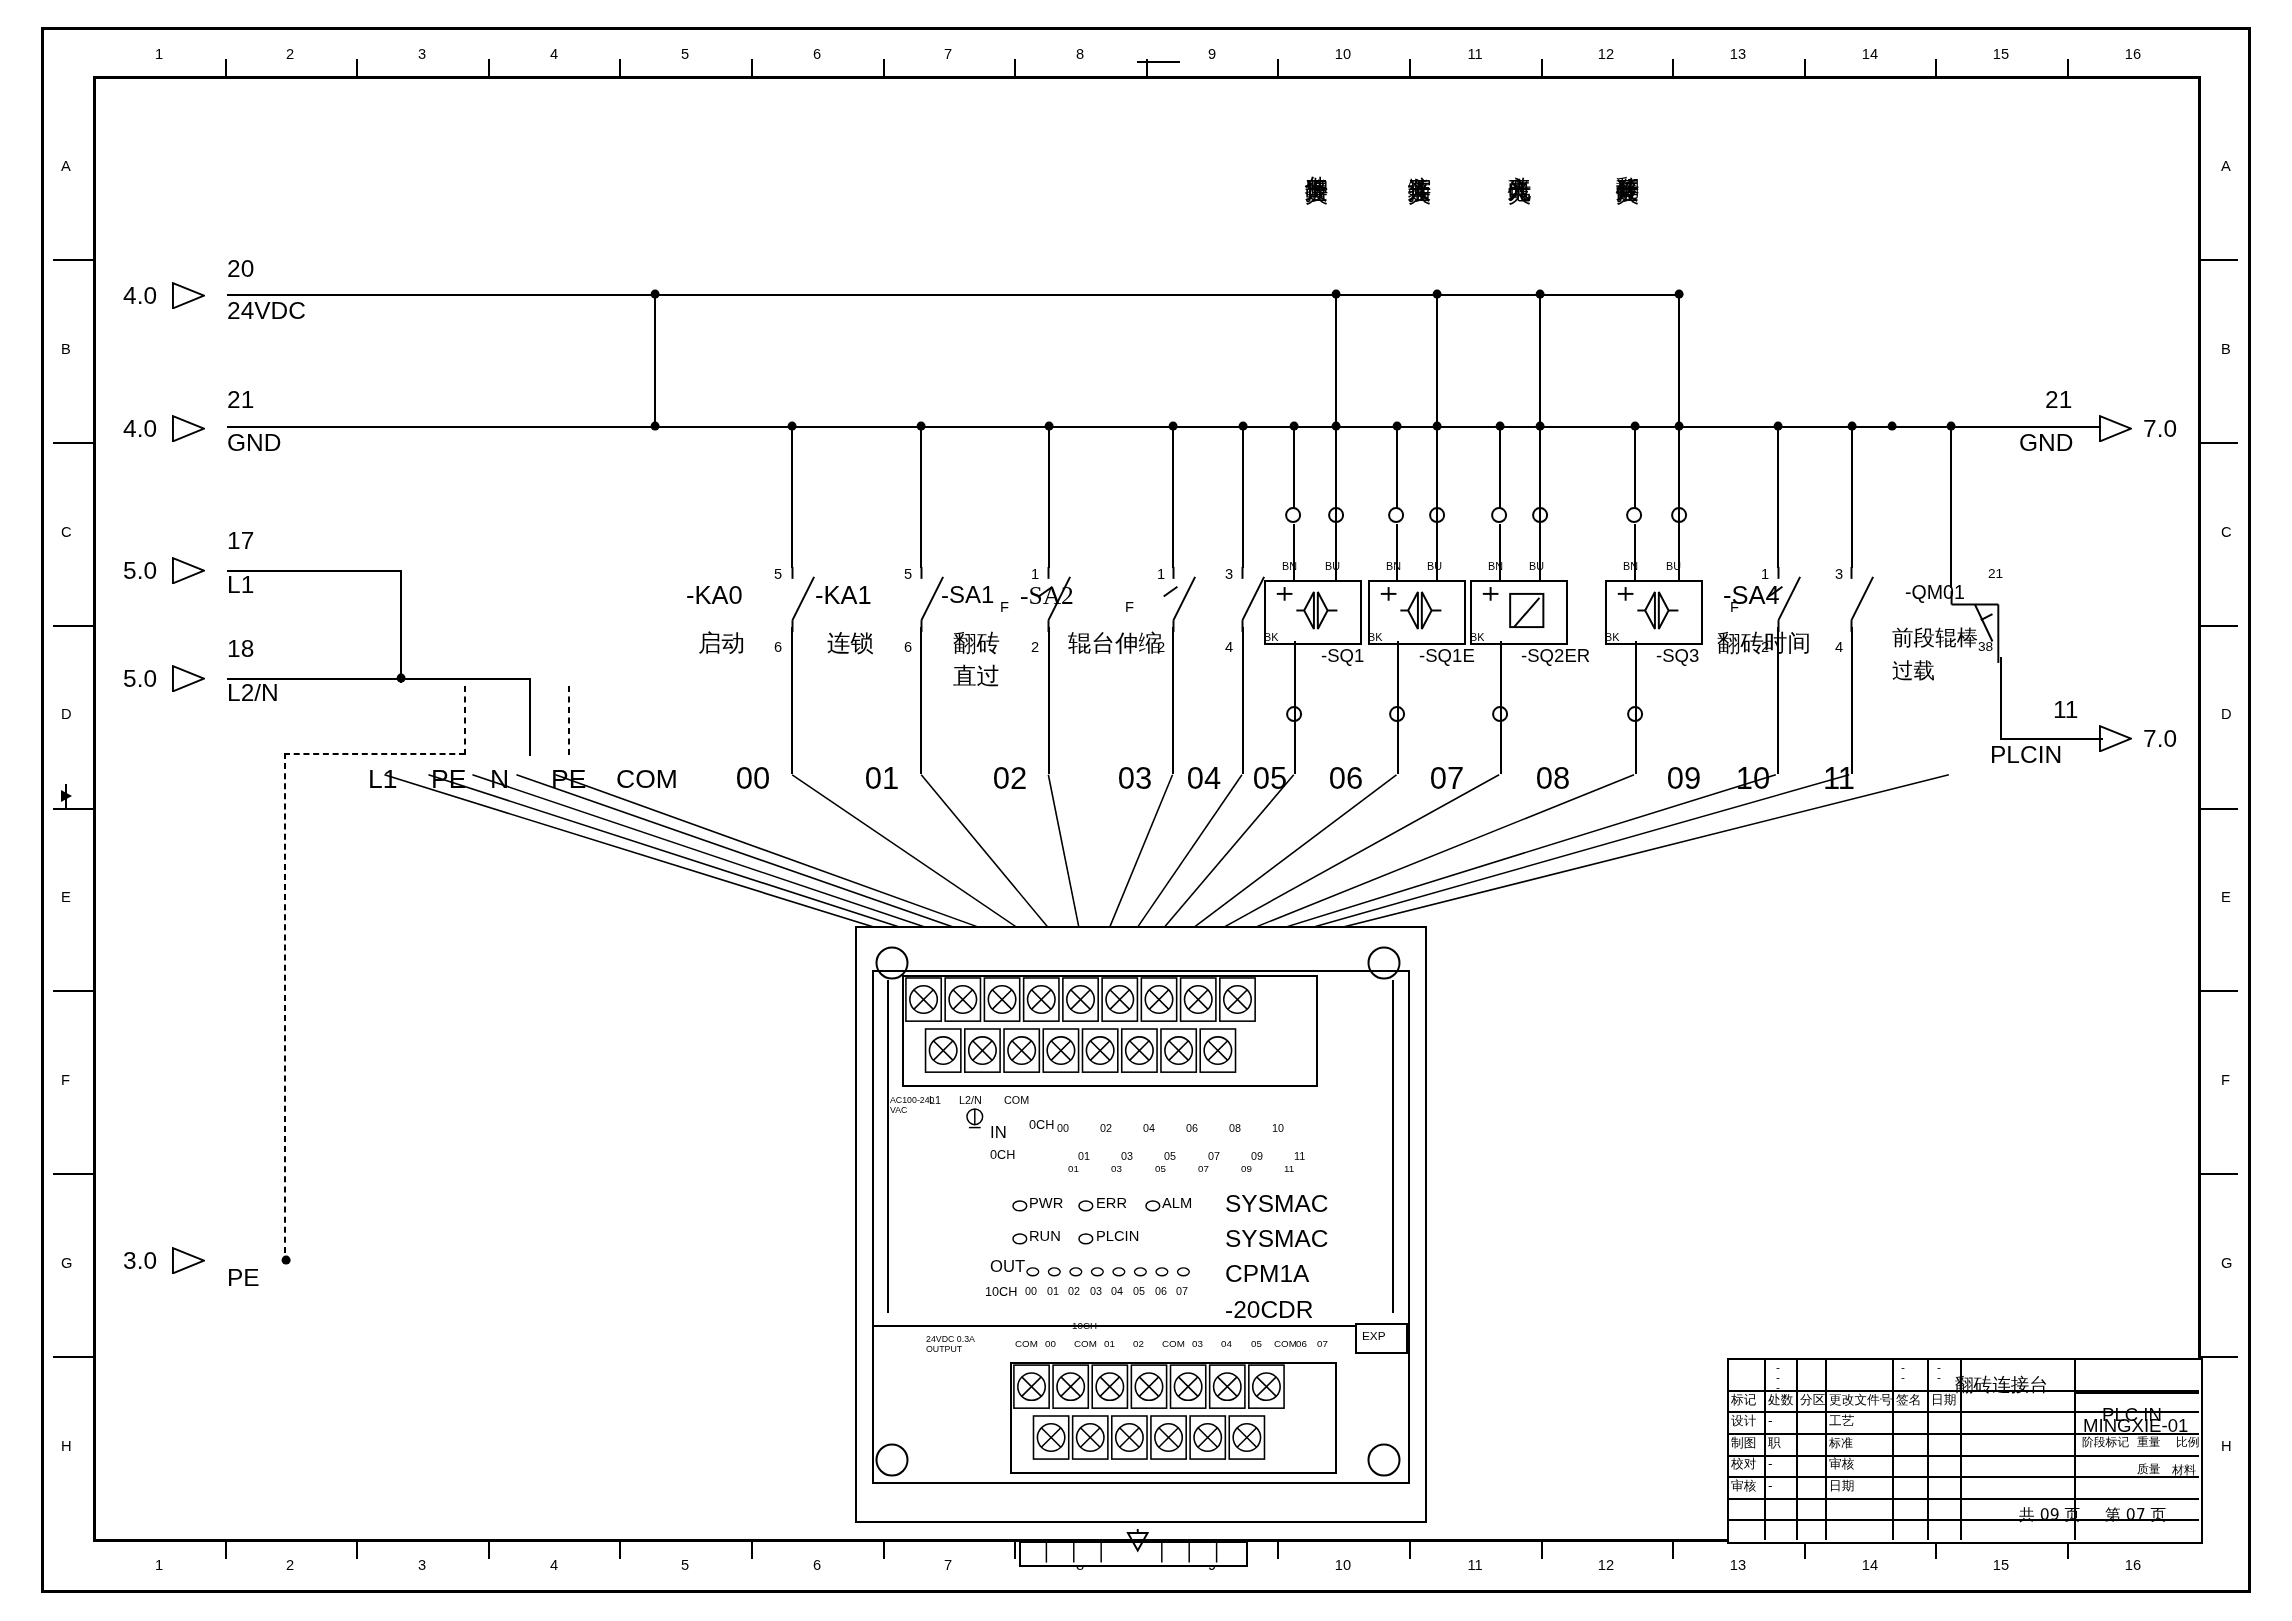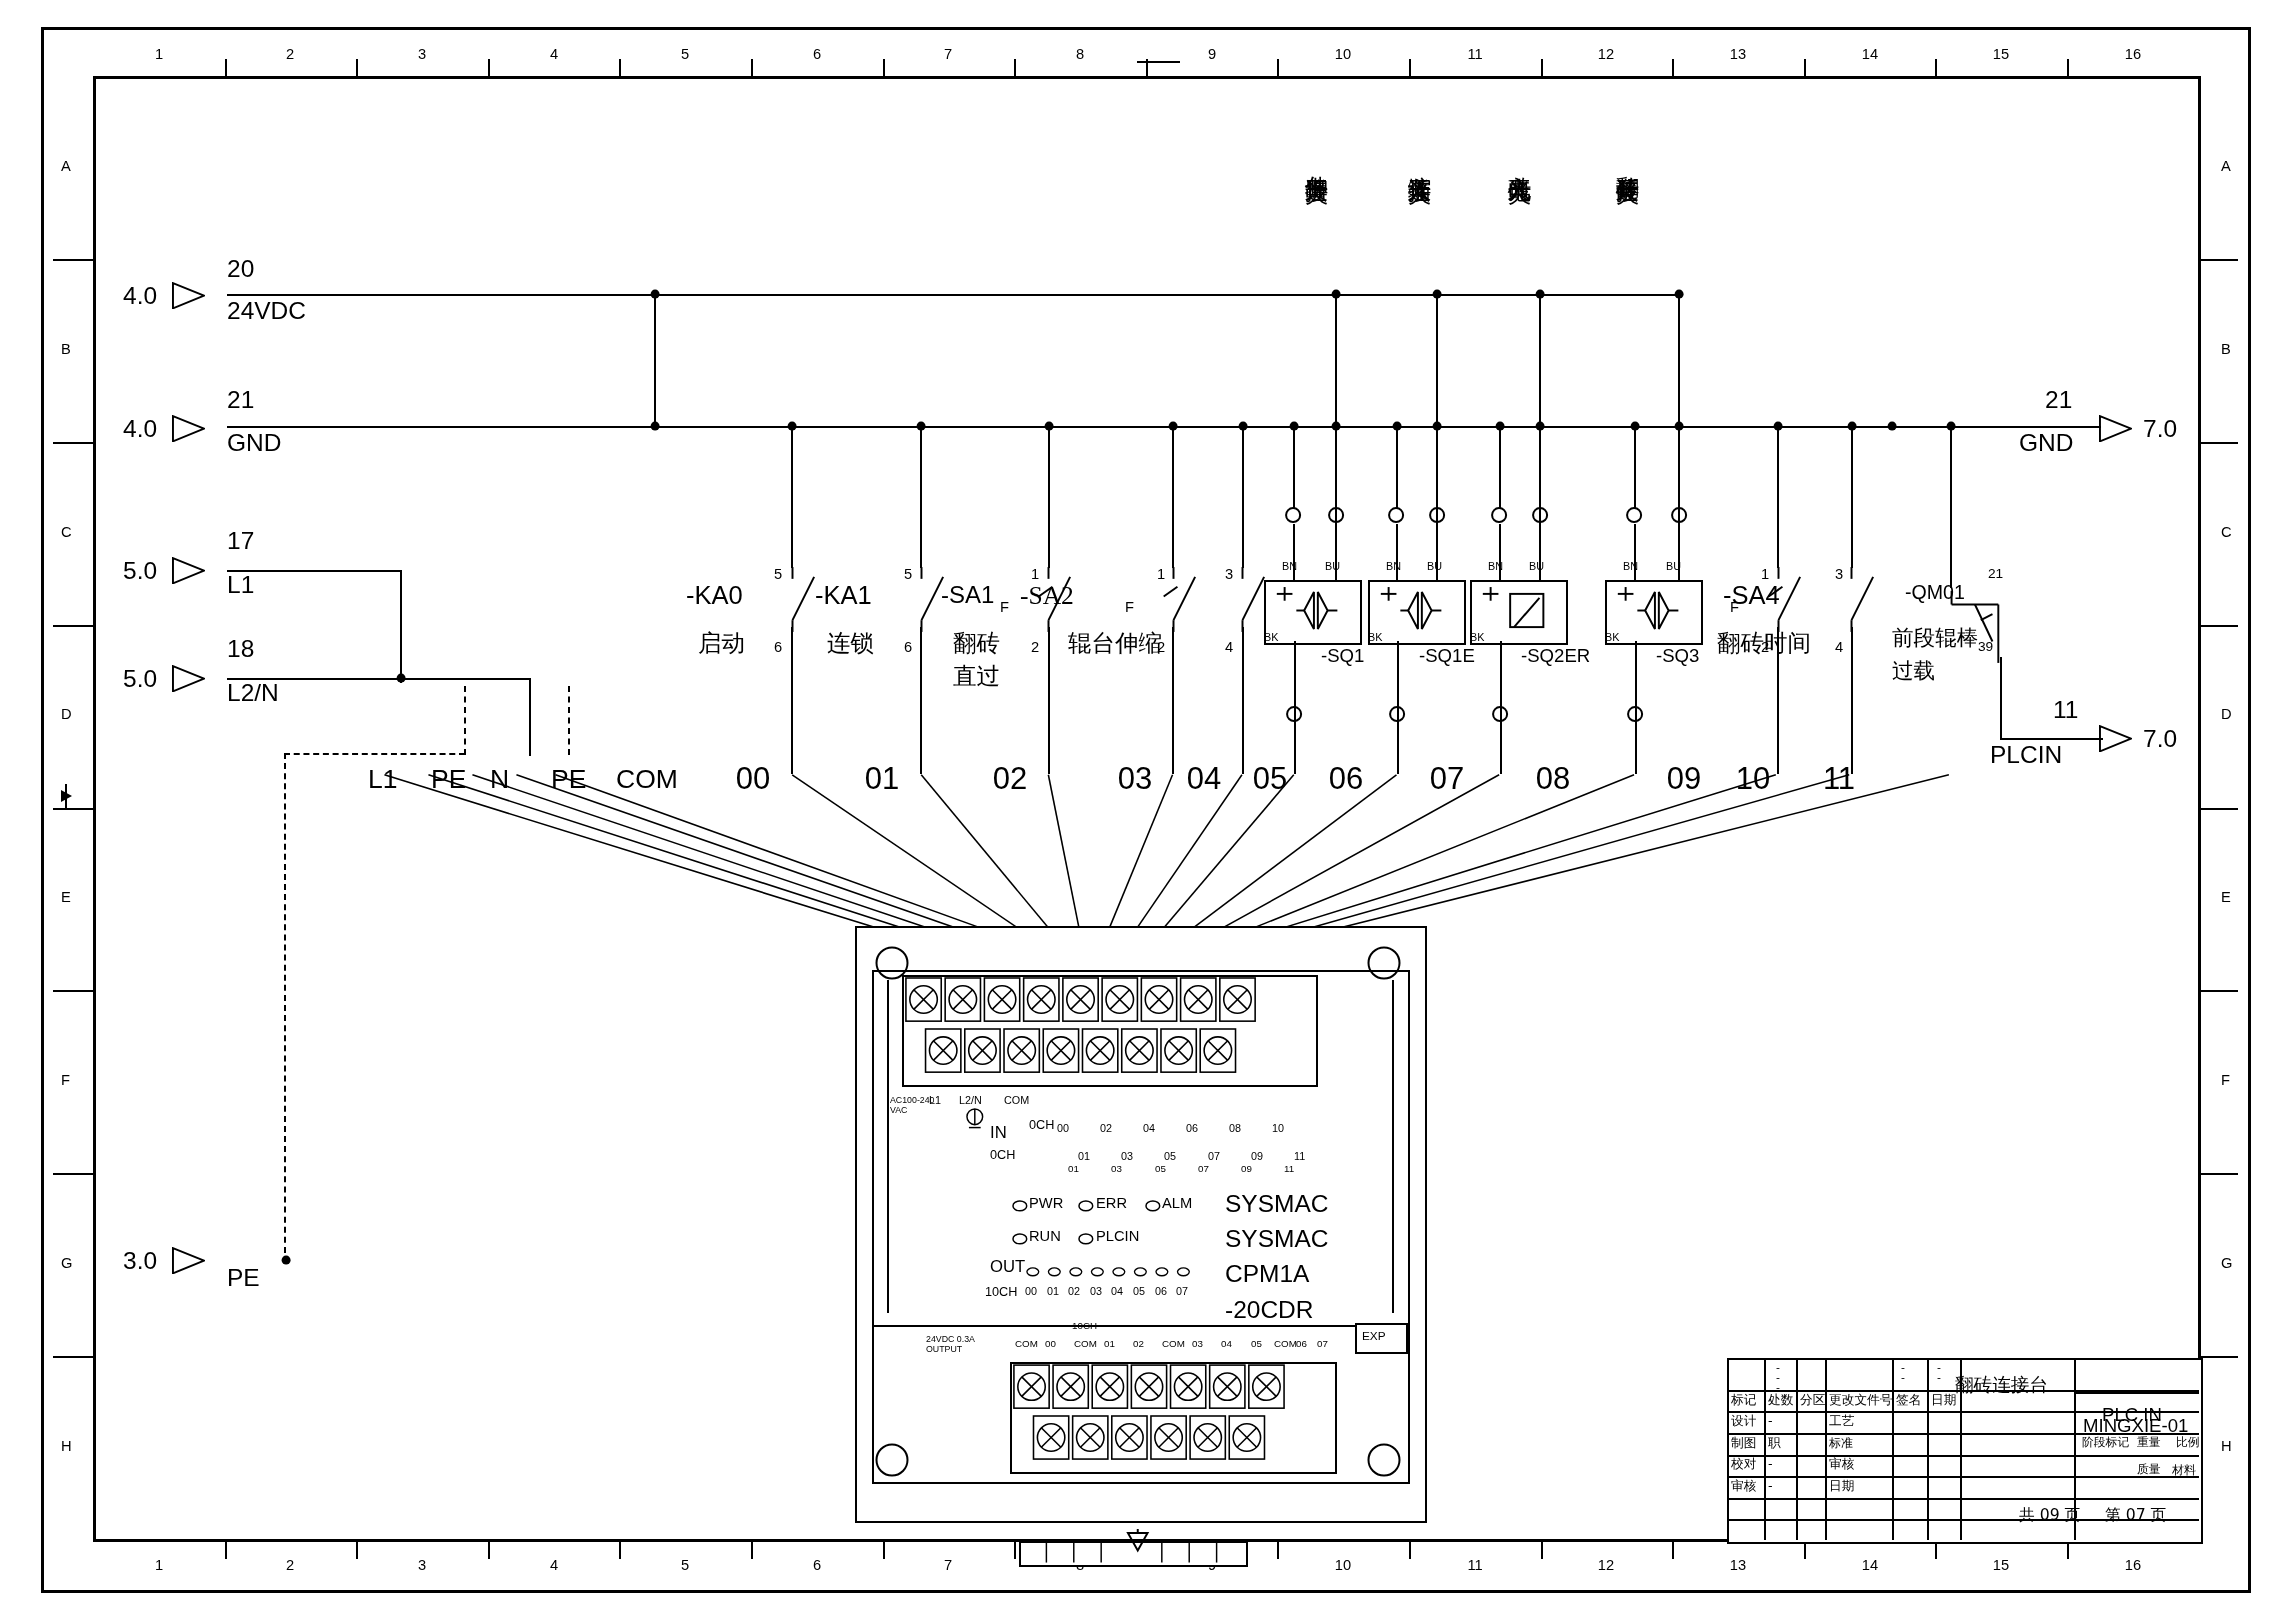--- a/index.html
+++ b/index.html
@@ -444,21 +444,21 @@
         <line x1="30" y1="0" x2="30" y2="12" stroke="#000" stroke-width="2"></line>
         <line x1="30" y1="54" x2="30" y2="66" stroke="#000" stroke-width="2"></line>
         <line x1="30" y1="54" x2="52" y2="10" stroke="#000" stroke-width="2"></line>
       </svg>
   </div>
 
   <div class="txt" style="left:1905px;top:583px;font-size:19.6px;">-QM01</div>
   <div class="txt t-cjk" style="left:1892px;top:627px;font-size:21.6px;">前段辊棒</div>
   <div class="txt t-cjk" style="left:1892px;top:660px;font-size:21.6px;">过载</div>
   <div class="txt tiny" style="left:1988px;top:567px;font-size:13.7px;">21</div>
-  <div class="txt tiny" style="left:1978px;top:640px;font-size:13.7px;">39</div>
+  <div class="txt tiny" style="left:1978px;top:640px;font-size:13.7px;">38</div>
   <div class="abs" style="left:1936px;top:583px;">
     <svg width="74" height="80" viewBox="0 0 76 82">
         <line x1="16" y1="8" x2="16" y2="22" stroke="#000" stroke-width="2"></line>
         <line x1="16" y1="22" x2="64" y2="22" stroke="#000" stroke-width="2"></line>
         <line x1="64" y1="22" x2="64" y2="82" stroke="#000" stroke-width="2"></line>
         <line x1="40" y1="22" x2="58" y2="60" stroke="#000" stroke-width="2"></line>
         <line x1="46" y1="38" x2="58" y2="32" stroke="#000" stroke-width="2"></line>
       </svg>
   </div>
 

